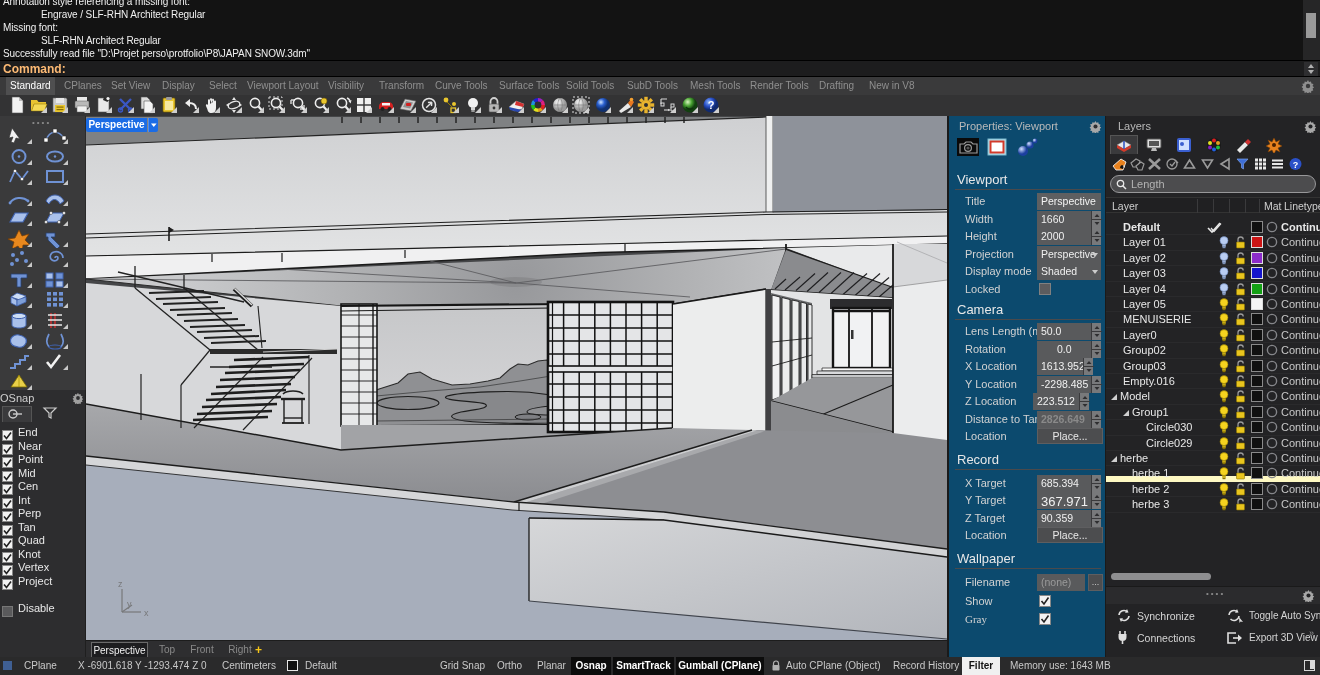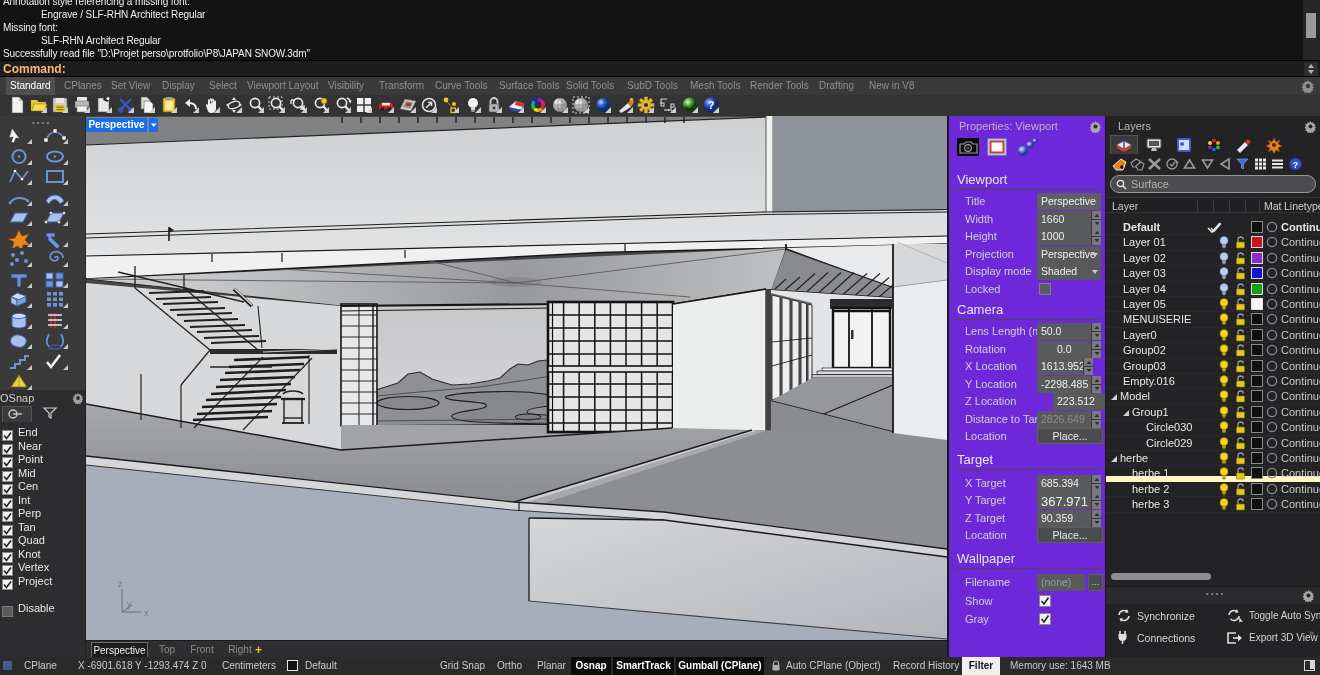--- a/index.html
+++ b/index.html
@@ -761,21 +761,21 @@
  <text x="118" y="587">z</text>
  <text x="127" y="607">y</text>
  <text x="144" y="616">x</text>
 </g>
 </svg>
 <div class="abs" style="left:0px;top:2px;width:61px;height:14px;background:#1b6ce5;border-radius:2px 0 0 2px;color:#fff;font-size:10px;font-weight:bold;line-height:14px;text-align:center;">Perspective</div>
 <div class="abs" style="left:61.5px;top:2px;width:10px;height:14px;background:#1b6ce5;border-left:1px solid #4f8cf0;border-radius:0 2px 2px 0;"><svg width="10" height="14">
         <path d="M2 5.5l2.8 3.5 2.8-3.5z" fill="#fff"></path>
       </svg></div>
 </div>
-<div class="abs" style="left:947px;top:116px;width:158px;height:541px;background:#6d28d9;border-left:2px solid #1a1a1a;font-size:11px;color:#d8d8d8;">
+<div class="abs" style="left:947px;top:116px;width:158px;height:541px;background:#0c4a6e;border-left:2px solid #1a1a1a;font-size:11px;color:#d8d8d8;">
 <div class="abs" style="left:10px;top:4px;color:#b9b9b9;">Properties: Viewport</div>
     <div class="abs" style="left:140px;top:4px;"><svg width="13" height="13" viewBox="0 0 14 14">
         <path d="M7 1l1 2 2-.6.4 2L12.5 5l-1 1.9 1.6 1.3-1.5 1.4.7 1.9-2 .4-.2 2-2.1-.6-1 1.7-1.4-1.7-2 .6-.3-2-2-.4.8-1.9L.6 8 2.2 6.6 1.2 4.7l2.1-.3.4-2 2 .6z" fill="#a8a8a8"></path>
         <circle cx="7" cy="7" r="2.2" fill="#2e2e30"></circle>
       </svg></div>
 <div class="abs" style="left:8px;top:22px;"><svg width="22" height="18" viewBox="0 0 22 18">
         <rect width="22" height="18" fill="#0a0a0a"></rect>
         <path d="M3 6h4l2-2h5l2 2h4v9H3z" fill="none" stroke="#9a9a9a" stroke-width="1.2"></path>
         <circle cx="11" cy="10" r="3.4" fill="none" stroke="#9a9a9a" stroke-width="1.2"></circle>
         <circle cx="11" cy="10" r="1.6" fill="#555"></circle>
@@ -805,21 +805,21 @@
 <div class="abs" style="left:88px;top:94.5px;width:64px;height:17px;background:#595a5c;">
       <div class="abs" style="left:4px;top:2px;color:#f0f0f0;font-size:10.5px;">1660</div>
       <div class="abs" style="right:0;top:0;width:10px;height:100%;background:#78797b;border-left:1px solid #3a3a3c;"><svg width="10" height="17">
           <path d="M5 3l2.5 3h-5z" fill="#2e2e30"></path>
           <path d="M5 14l-2.5-3h5z" fill="#2e2e30"></path>
           <path d="M0 8.5h10" stroke="#3a3a3c"></path>
         </svg></div>
     </div>
 <div class="abs" style="left:16px;top:114.0px;color:#d2d2d2;white-space:nowrap;">Height</div>
 <div class="abs" style="left:88px;top:112.0px;width:64px;height:17px;background:#595a5c;">
-      <div class="abs" style="left:4px;top:2px;color:#f0f0f0;font-size:10.5px;">1000</div>
+      <div class="abs" style="left:4px;top:2px;color:#f0f0f0;font-size:10.5px;">2000</div>
       <div class="abs" style="right:0;top:0;width:10px;height:100%;background:#78797b;border-left:1px solid #3a3a3c;"><svg width="10" height="17">
           <path d="M5 3l2.5 3h-5z" fill="#2e2e30"></path>
           <path d="M5 14l-2.5-3h5z" fill="#2e2e30"></path>
           <path d="M0 8.5h10" stroke="#3a3a3c"></path>
         </svg></div>
     </div>
 <div class="abs" style="left:16px;top:131.5px;color:#d2d2d2;white-space:nowrap;">Projection</div>
 <div class="abs" style="left:88px;top:129.5px;width:64px;height:17px;background:#58595b;">
       <div class="abs" style="left:4px;top:2px;color:#f0f0f0;font-size:10.5px;">Perspective</div>
       <svg class="abs" style="right:2px;top:5px;" width="8" height="8">
@@ -869,40 +869,40 @@
 <div class="abs" style="left:16px;top:261.5px;color:#d2d2d2;white-space:nowrap;">Y Location</div>
 <div class="abs" style="left:88px;top:259.5px;width:64px;height:17px;background:#595a5c;">
       <div class="abs" style="left:4px;top:2px;color:#f0f0f0;font-size:10.5px;">-2298.485</div>
       <div class="abs" style="right:0;top:0;width:10px;height:100%;background:#78797b;border-left:1px solid #3a3a3c;"><svg width="10" height="17">
           <path d="M5 3l2.5 3h-5z" fill="#2e2e30"></path>
           <path d="M5 14l-2.5-3h5z" fill="#2e2e30"></path>
           <path d="M0 8.5h10" stroke="#3a3a3c"></path>
         </svg></div>
     </div>
 <div class="abs" style="left:16px;top:279.0px;color:#d2d2d2;white-space:nowrap;">Z Location</div>
-<div class="abs" style="left:104px;top:277.0px;width:64px;height:17px;background:#595a5c;">
+<div class="abs" style="left:84px;top:277.0px;width:56px;height:17px;background:#595a5c;">
       <div class="abs" style="left:4px;top:2px;color:#f0f0f0;font-size:10.5px;">223.512</div>
       <div class="abs" style="right:0;top:0;width:10px;height:100%;background:#78797b;border-left:1px solid #3a3a3c;"><svg width="10" height="17">
           <path d="M5 3l2.5 3h-5z" fill="#2e2e30"></path>
           <path d="M5 14l-2.5-3h5z" fill="#2e2e30"></path>
           <path d="M0 8.5h10" stroke="#3a3a3c"></path>
         </svg></div>
     </div>
 <div class="abs" style="left:16px;top:296.5px;color:#d2d2d2;white-space:nowrap;">Distance to Targ</div>
-<div class="abs" style="left:88px;top:294.5px;width:64px;height:17px;background:#595a5c;">
+<div class="abs" style="left:88px;top:294.5px;width:64px;height:17px;background:#595a5c;font-weight:bold;">
       <div class="abs" style="left:4px;top:2px;color:#8a8a8a;font-size:10.5px;">2826.649</div>
       <div class="abs" style="right:0;top:0;width:10px;height:100%;background:#78797b;border-left:1px solid #3a3a3c;"><svg width="10" height="17">
           <path d="M5 3l2.5 3h-5z" fill="#2e2e30"></path>
           <path d="M5 14l-2.5-3h5z" fill="#2e2e30"></path>
           <path d="M0 8.5h10" stroke="#3a3a3c"></path>
         </svg></div>
     </div>
 <div class="abs" style="left:16px;top:314.0px;color:#d2d2d2;white-space:nowrap;">Location</div>
 <div class="abs" style="left:88px;top:312.0px;width:66px;height:16px;background:#4c4d4f;border:1px solid #5e5e60;color:#e8e8e8;font-size:10.5px;text-align:center;line-height:14px;">Place...</div>
-<div class="abs" style="left:8px;top:335.5px;font-size:13px;color:#e8e8e8;">Target</div>
+<div class="abs" style="left:8px;top:335.5px;font-size:13px;color:#e8e8e8;">Record</div>
     <div class="abs" style="left:6px;top:352.5px;width:146px;height:1px;background:#4a4a4c;"></div>
 <div class="abs" style="left:16px;top:360.5px;color:#d2d2d2;white-space:nowrap;">X Target</div>
 <div class="abs" style="left:88px;top:358.5px;width:64px;height:17px;background:#595a5c;">
       <div class="abs" style="left:4px;top:2px;color:#f0f0f0;font-size:10.5px;">685.394</div>
       <div class="abs" style="right:0;top:0;width:10px;height:100%;background:#78797b;border-left:1px solid #3a3a3c;"><svg width="10" height="17">
           <path d="M5 3l2.5 3h-5z" fill="#2e2e30"></path>
           <path d="M5 14l-2.5-3h5z" fill="#2e2e30"></path>
           <path d="M0 8.5h10" stroke="#3a3a3c"></path>
         </svg></div>
     </div>
@@ -931,21 +931,21 @@
 <div class="abs" style="left:16px;top:459.5px;color:#d2d2d2;white-space:nowrap;">Filename</div>
 <div class="abs" style="left:88px;top:457.5px;width:48px;height:17px;background:#595a5c;">
       <div class="abs" style="left:4px;top:2px;color:#9a9a9a;font-size:10.5px;">(none)</div>
     </div>
     <div class="abs" style="left:139px;top:457.5px;width:15px;height:17px;background:#4c4d4f;border:1px solid #5e5e60;color:#ccc;font-size:9px;text-align:center;line-height:15px;">...</div>
 <div class="abs" style="left:16px;top:479.0px;color:#d2d2d2;white-space:nowrap;">Show</div>
 <div class="abs" style="left:90px;top:479.0px;"><svg width="12" height="12" viewBox="0 0 12 12">
         <rect x="0.5" y="0.5" width="11" height="11" fill="#f2f2f2" stroke="#888"></rect>
         <path d="M2.5 6l2.5 3 4.5-6.5" fill="none" stroke="#222" stroke-width="1.6"></path>
       </svg></div>
-<div class="abs" style="left:16px;top:496.5px;color:#d2d2d2;white-space:nowrap;">Gray</div>
+<div class="abs" style="left:16px;top:496.5px;color:#d2d2d2;white-space:nowrap;font-family:Liberation Serif, serif;">Gray</div>
 <div class="abs" style="left:90px;top:496.5px;"><svg width="12" height="12" viewBox="0 0 12 12">
         <rect x="0.5" y="0.5" width="11" height="11" fill="#f2f2f2" stroke="#888"></rect>
         <path d="M2.5 6l2.5 3 4.5-6.5" fill="none" stroke="#222" stroke-width="1.6"></path>
       </svg></div>
 </div>
 <div class="abs" style="left:1105px;top:116px;width:215px;height:541px;background:#232325;border-left:1px solid #1a1a1a;color:#d8d8d8;font-size:11px;">
 <div class="abs" style="left:12px;top:4px;color:#b9b9b9;">Layers</div>
     <div class="abs" style="left:198px;top:4px;"><svg width="13" height="13" viewBox="0 0 14 14">
         <path d="M7 1l1 2 2-.6.4 2L12.5 5l-1 1.9 1.6 1.3-1.5 1.4.7 1.9-2 .4-.2 2-2.1-.6-1 1.7-1.4-1.7-2 .6-.3-2-2-.4.8-1.9L.6 8 2.2 6.6 1.2 4.7l2.1-.3.4-2 2 .6z" fill="#a8a8a8"></path>
         <circle cx="7" cy="7" r="2.2" fill="#232325"></circle>
@@ -1030,21 +1030,21 @@
       </svg></div>
 <div class="abs" style="left:182.0px;top:41px;"><svg width="15" height="14" viewBox="0 0 15 14">
         <circle cx="7.5" cy="7" r="6" fill="#2a50c8"></circle>
         <text x="7.5" y="10.5" font-size="9" font-weight="bold" fill="#fff" text-anchor="middle" font-family="Liberation Sans">?</text>
       </svg></div>
 <div class="abs" style="left:4px;top:59px;width:206px;height:18px;background:#4c4c4e;border:1.5px solid #98989a;border-radius:9px;">
 <svg class="abs" style="left:5px;top:3px;" width="11" height="11">
         <circle cx="4.5" cy="4.5" r="3.2" fill="none" stroke="#e8e8e8" stroke-width="1.3"></circle>
         <path d="M7 7l3 3" stroke="#e8e8e8" stroke-width="1.5"></path>
       </svg>
-<div class="abs" style="left:20px;top:2px;color:#b2b2b2;">Surface</div>
+<div class="abs" style="left:20px;top:2px;color:#b2b2b2;">Length</div>
     </div>
 <div class="abs" style="left:0;top:81px;width:215px;height:16px;background:#202022;border-top:1px solid #333;border-bottom:1px solid #333;">
       <div class="abs" style="left:6px;top:2px;color:#cfcfcf;font-size:10.5px;">Layer</div>
       <div class="abs" style="left:91px;top:1px;width:1px;height:14px;background:#3a3a3c;"></div>
       <div class="abs" style="left:107px;top:1px;width:1px;height:14px;background:#3a3a3c;"></div>
       <div class="abs" style="left:123px;top:1px;width:1px;height:14px;background:#3a3a3c;"></div>
       <div class="abs" style="left:139px;top:1px;width:1px;height:14px;background:#3a3a3c;"></div>
       <div class="abs" style="left:153px;top:1px;width:1px;height:14px;background:#3a3a3c;"></div>
       <div class="abs" style="left:158px;top:2px;color:#cfcfcf;font-size:10.5px;">Mat</div>
       <div class="abs" style="left:178px;top:2px;color:#cfcfcf;font-size:10.5px;">Linetype</div>

